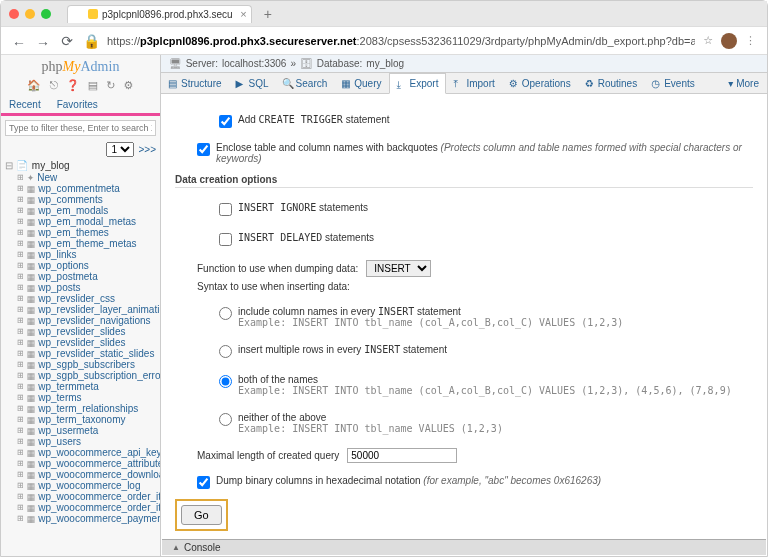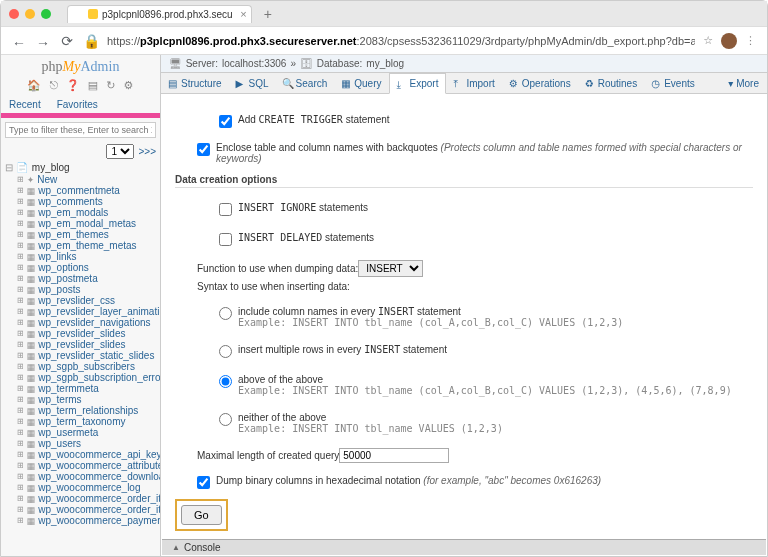--- a/index.html
+++ b/index.html
@@ -22,21 +22,21 @@
 .star{color:#888;} .avatar{width:16px;height:16px;border-radius:50%;background:#8a5a3a;} .menu-dots{color:#888;letter-spacing:1px;}
 
 .app { display:flex; height: calc(557px - 26px - 28px - 2px); }
 
 
 .sidebar { width: 160px; background:#f7f7f7; border-right:1px solid #ccc; display:flex; flex-direction:column; overflow:hidden;}
 .logo { text-align:center; padding:4px 12px 2px; font-family: Georgia, serif; font-size:14px; }
 .logo .p{color:#777;} .logo .my{color:#ff9800;font-style:italic;} .logo .admin{color:#6699cc;}
 .toolbar-icons{display:flex;justify-content:center;gap:8px;padding:2px 0 4px;font-size:11px;color:#888;}
 .toolbar-icons span{cursor:pointer;}
-.side-tabs{display:flex;font-size:10px;border-bottom:5px solid #ec4899;}
+.side-tabs{display:flex;font-size:10px;border-bottom:3px solid #ec4899;}
 .side-tabs div{padding:3px 8px;color:#2a6496;}
 .filterbox{margin:4px;}
 .filterbox input{width:100%;font-size:9px;padding:2px 3px;border:1px solid #ccc;}
 .pager{display:flex;align-items:center;gap:4px;padding:2px 4px;font-size:10px;color:#2a6496;}
 .pager select{font-size:10px;}
 .tree{flex:1;overflow:hidden;font-size:10px;padding-left:4px;}
 .tree-db{display:flex;align-items:center;gap:3px;padding:1px 0;}
 .tree-db .box{color:#999;}
 .tree-item{display:flex;align-items:center;gap:3px;padding:0 0 0 12px;color:#2a6496;white-space:nowrap;}
 .tree-item .twisty{color:#999;font-size:8px;}
@@ -53,21 +53,21 @@
 .more{margin-left:auto;padding-right:8px;color:#2a6496;display:flex;gap:3px;align-items:center;}
 
 .content{flex:1;overflow:auto;padding:6px 14px 4px 14px;font-size:10px;color:#333;}
 .opt{display:flex;align-items:flex-start;gap:6px;padding:2px 0;}
 .opt input{margin-top:1px;}
 .opt label .mono, .mono{font-family: monospace;}
 .opt label em, em{font-style:italic;color:#666;}
 .indent1{margin-left:22px;}
 .indent2{margin-left:44px;margin-top:12px;}
 .section-head{font-weight:bold;border-bottom:1px solid #ddd;padding:8px 0 2px;margin-bottom:4px;color:#444;}
-.field-row{display:flex;align-items:center;gap:0;padding:4px 0;}
+.field-row{display:flex;align-items:center;gap:8px;padding:4px 0;}
 .field-row select,.field-row input[type=text]{font-size:10px;padding:1px 3px;border:1px solid #aaa;}
 .radio-ex{color:#888;}
 .go-wrap{border:2px solid #e0a838;display:inline-block;padding:4px;margin-top:8px;}
 .go-btn{background:#eee;border:1px solid #999;border-radius:3px;padding:3px 12px;font-size:11px;cursor:pointer;}
 
 .footer-console{position:absolute;left:161px;right:1px;bottom:1px;background:#ddd;border-top:1px solid #aaa;font-size:10px;padding:2px 10px;display:flex;align-items:center;gap:4px;}
 .console-tri{font-size:8px;color:#666;}
 </style>
 </head>
 <body>
@@ -377,21 +377,21 @@
         <div class="opt indent2">
           <input type="radio" name="syn" style="">
           <label>include column names in every <span class="mono">INSERT</span> statement<br><span class="radio-ex mono">Example: INSERT INTO tbl_name (col_A,col_B,col_C) VALUES (1,2,3)</span></label>
         </div>
         <div class="opt indent2">
           <input type="radio" name="syn" style="">
           <label>insert multiple rows in every <span class="mono">INSERT</span> statement<br></label>
         </div>
         <div class="opt indent2">
           <input type="radio" name="syn" checked="" style="">
-          <label><span>above of the above</span><br><span class="radio-ex mono">Example: INSERT INTO tbl_name (col_A,col_B,col_C) VALUES (1,2,3), (4,5,6), (7,8,9)</span></label>
+          <label><span>both of the names</span><br><span class="radio-ex mono">Example: INSERT INTO tbl_name (col_A,col_B,col_C) VALUES (1,2,3), (4,5,6), (7,8,9)</span></label>
         </div>
         <div class="opt indent2">
           <input type="radio" name="syn" style="">
           <label><span>neither of the above</span><br><span class="radio-ex mono">Example: INSERT INTO tbl_name VALUES (1,2,3)</span></label>
         </div>
 
         <div class="field-row indent1" style="margin-top:8px;">
           <span>Maximal length of created query</span>
           <input type="text" style="width: 110px;" value="50000">
         </div>

